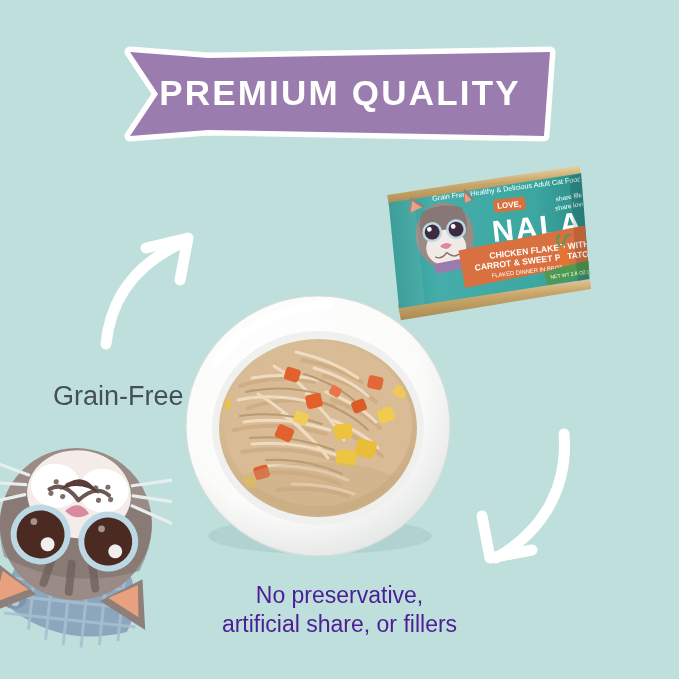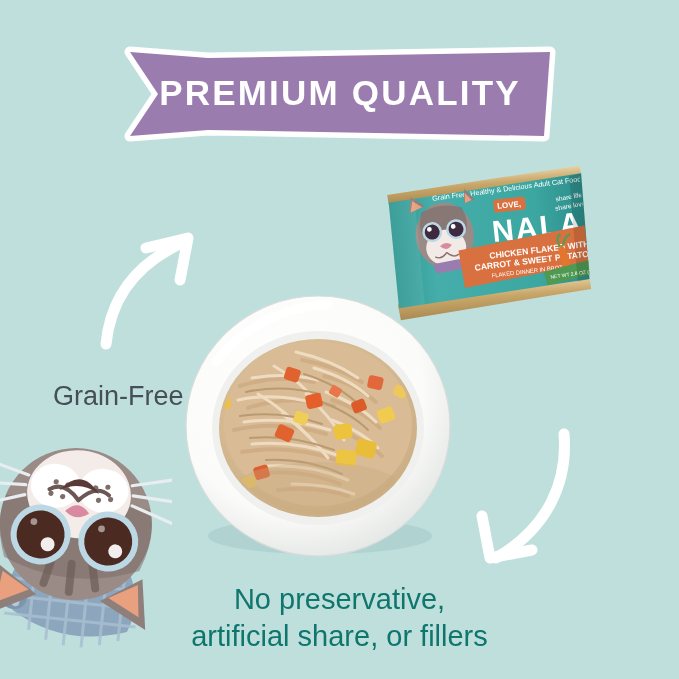--- a/index.html
+++ b/index.html
@@ -56,22 +56,22 @@
   #feat-whole-meat { left: 164px; top: 170px; }
   #feat-grain-free { left: 21px;  top: 381px; margin-left: 32px; }
   #feat-meat-first { left: 505px; top: 381px; }
   #feat-no-preserv {
     position: absolute;
     left: 50%;
     transform: translateX(-50%);
     top: 581px;
     width: 420px;
     text-align: center;
-    color: #0f766e;
-    font-size: 29px;
+    color: #4c1d95;
+    font-size: 23px;
     line-height: 1.27;
   }
 
   
   .arrow { position: absolute; }
   #arrow-up   { left: 96px;  top: 218px; width: 120px; height: 132px; }
   #arrow-down { left: 452px; top: 424px; width: 130px; height: 152px; }
   .arrow svg { display: block; width: 100%; height: 100%; }
 
   

